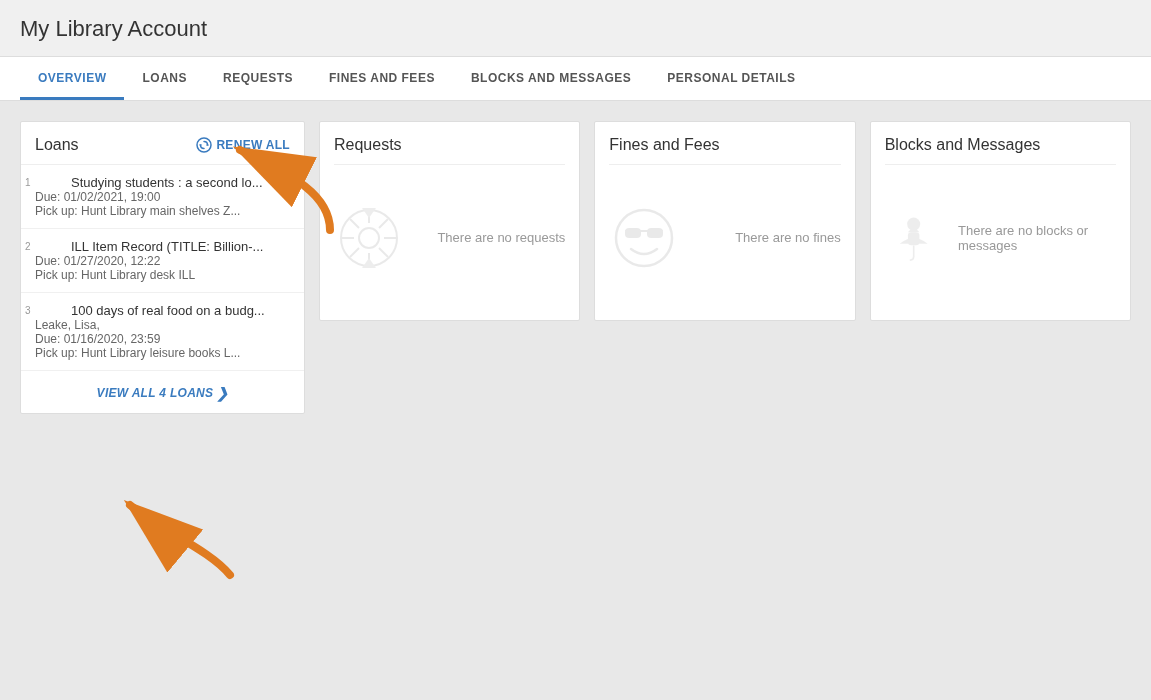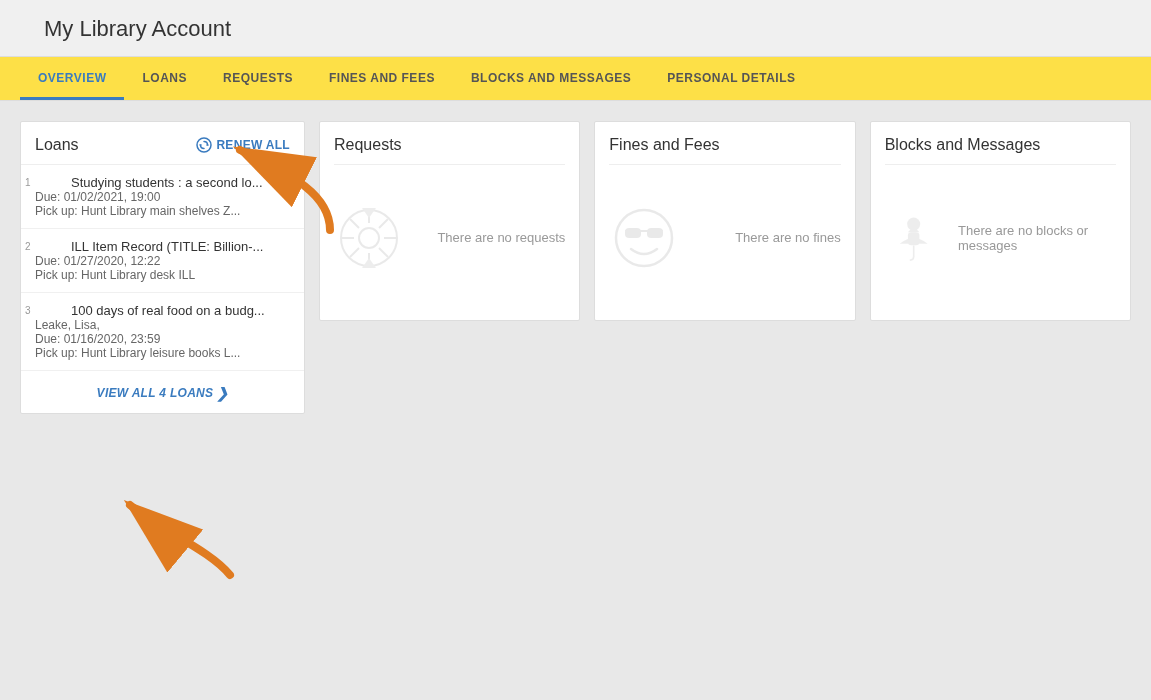--- a/index.html
+++ b/index.html
@@ -13,26 +13,25 @@
     
     .header {
       background: #f0f0f0;
       padding: 16px 20px 14px 20px;
       border-bottom: 1px solid #ddd;
     }
     .header-title {
       font-size: 22px;
       font-weight: 400;
       color: #333;
-      margin-left: 24px;
     }
 
     
     .nav {
-      background: #fde047;
+      background: #ffffff;
       border-bottom: 1px solid #ddd;
       display: flex;
       padding: 0 20px;
     }
     .nav-tab {
       padding: 14px 18px 12px 18px;
       font-size: 12px;
       font-weight: 700;
       color: #555;
       letter-spacing: 0.5px;

